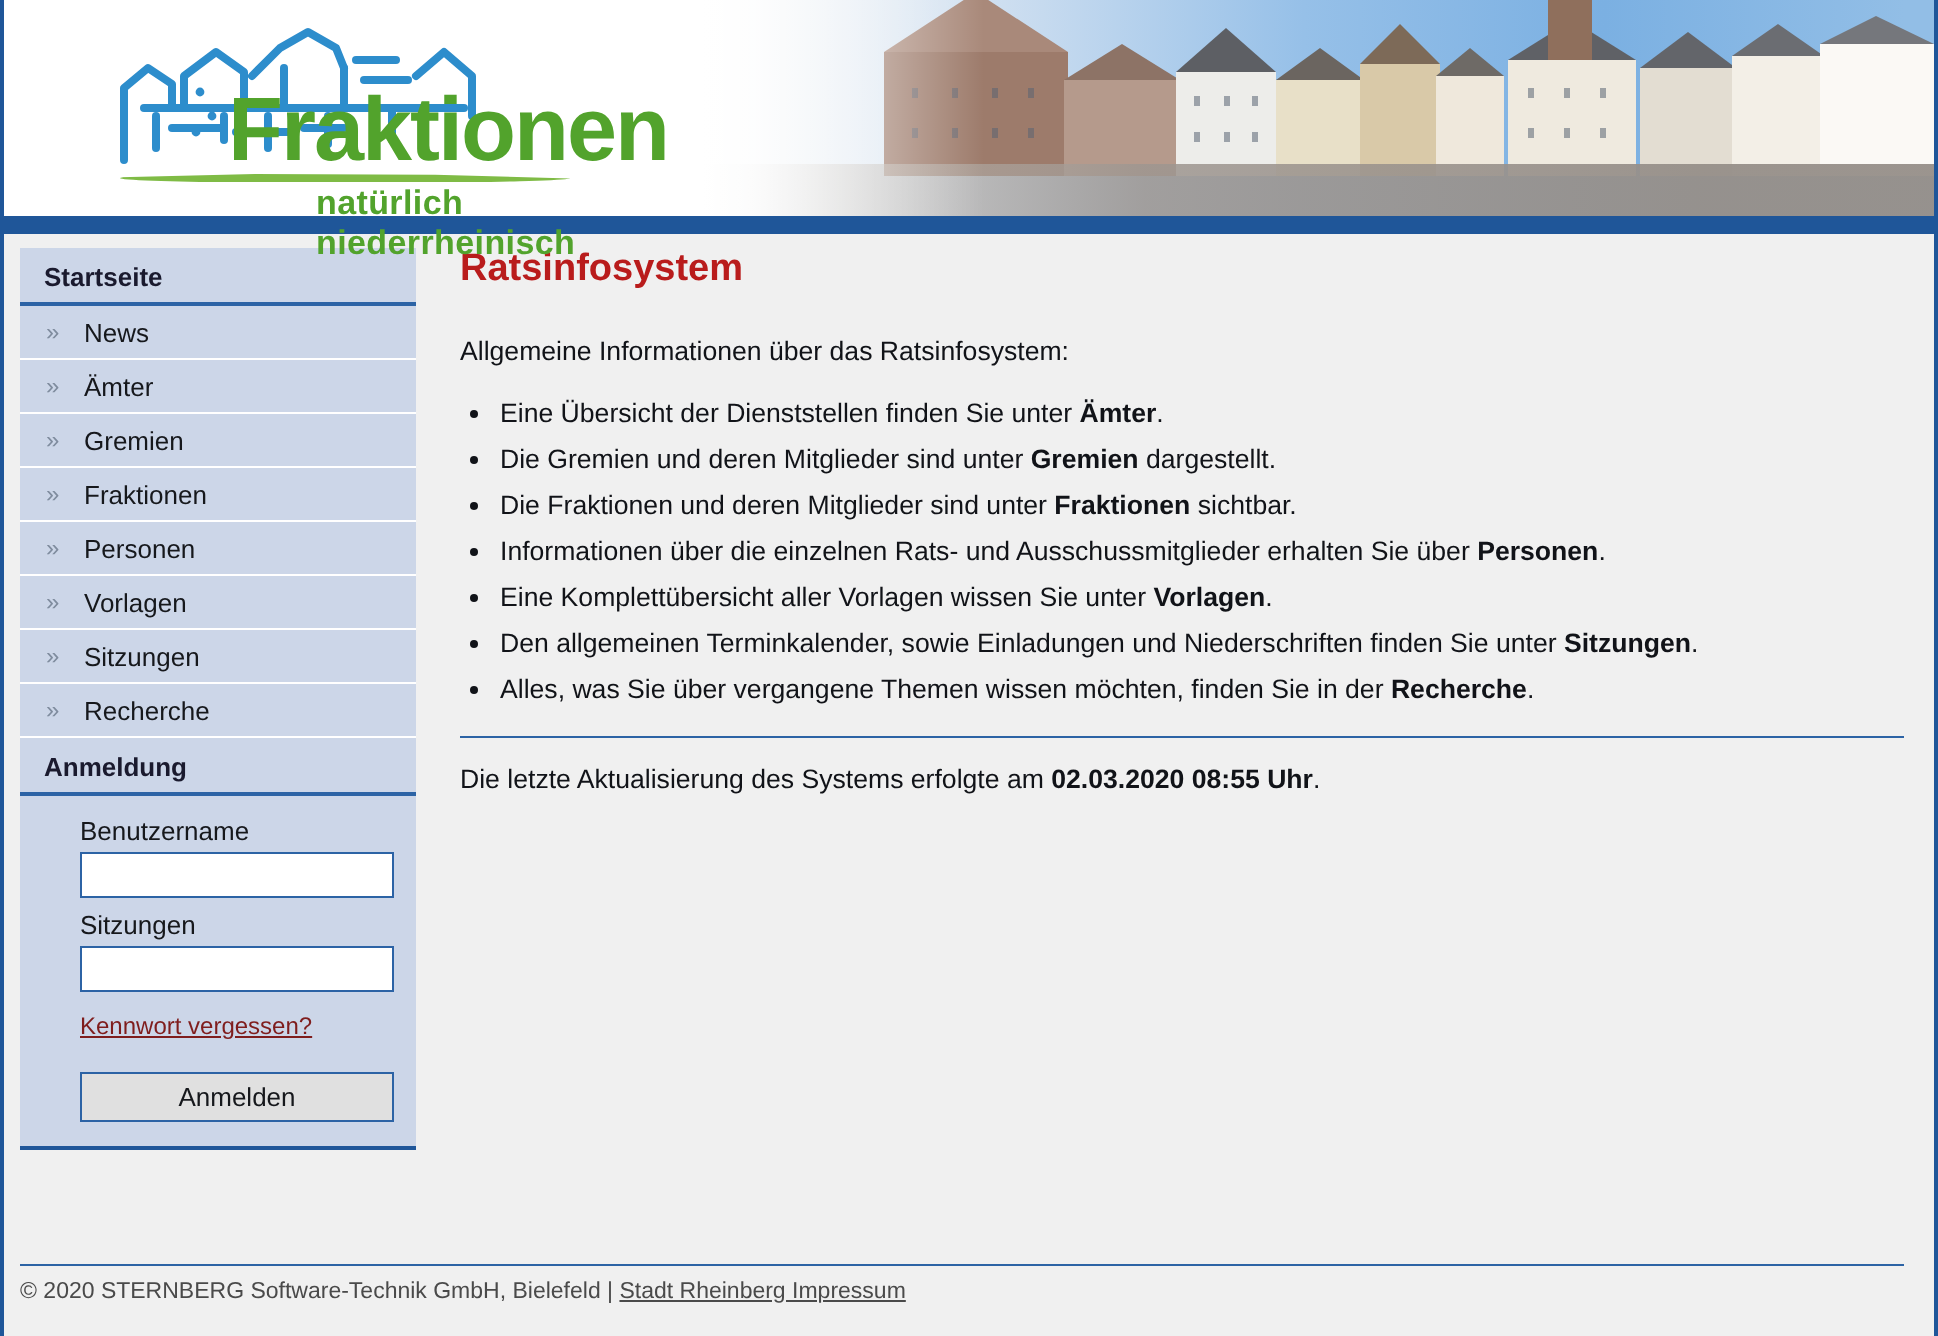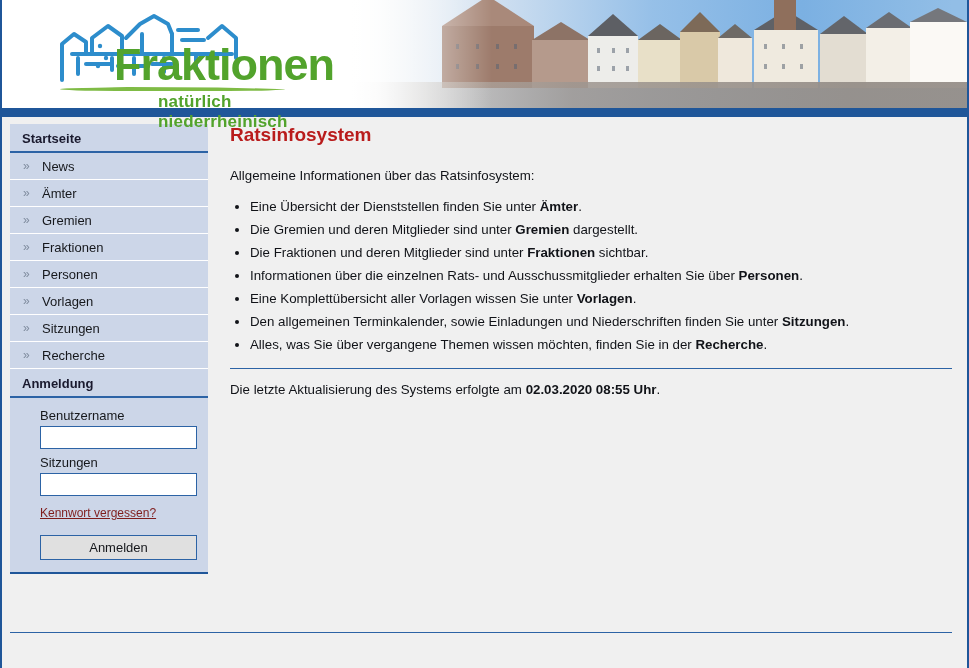--- a/index.html
+++ b/index.html
@@ -363,14 +363,17 @@
     </ul>
 
     <hr id="hr">
 
     <p id="updated">
       <span>Die letzte Aktualisierung des Systems erfolgte am </span><b>02.03.2020 08:55 Uhr</b><span>.</span>
     </p>
   </div>
 
   <div id="footer-rule"></div>
+  <div id="footer">
+    <span>© 2020 STERNBERG Software-Technik GmbH, Bielefeld | </span><a>Stadt Rheinberg Impressum</a>
+  </div>
 
 </div>
 
 </body></html>

